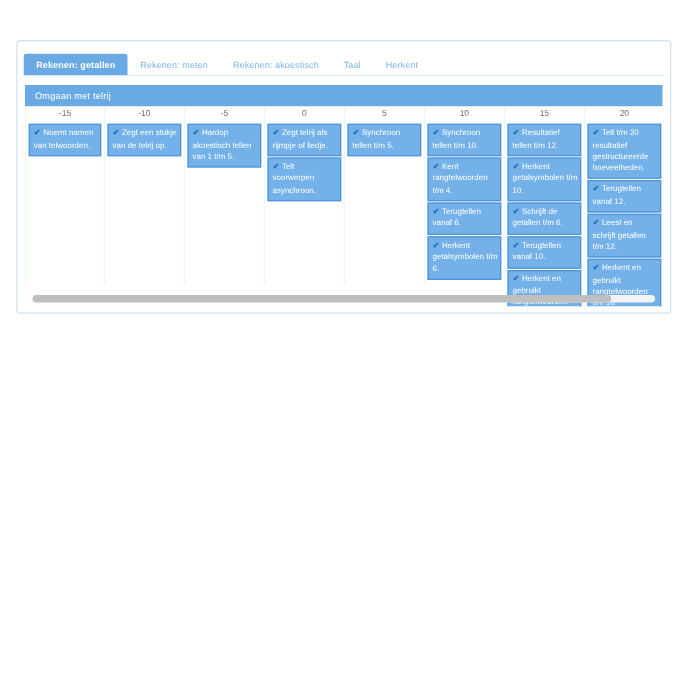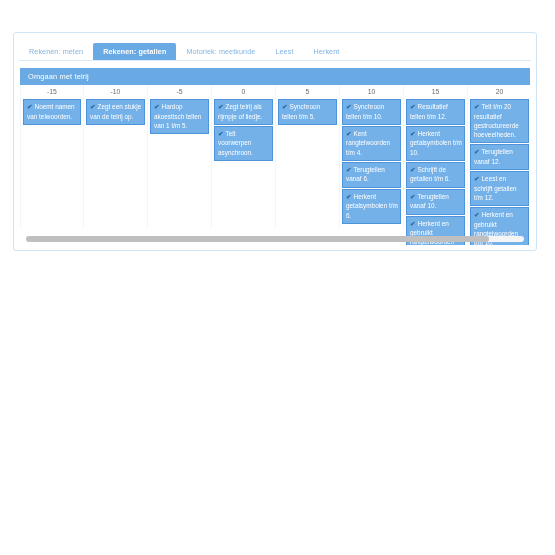--- a/index.html
+++ b/index.html
@@ -129,24 +129,24 @@
     background: #bfbfbf;
     border-radius: 3px;
   }
 </style>
 </head>
 <body>
 
 <div class="panel">
 
   <div class="tabstrip">
+      <div class="tab active">Rekenen: getallen</div>
       <div class="tab">Rekenen: meten</div>
-      <div class="tab active">Rekenen: getallen</div>
-      <div class="tab">Motoriek: meetkunde</div>
-      <div class="tab">Leest</div>
+      <div class="tab">Rekenen: akoestisch</div>
+      <div class="tab">Taal</div>
       <div class="tab">Herkent</div>
     </div>
 
   <div class="section-bar">
     <span>Omgaan met telrij</span>
   </div>
 
   <div class="grid-wrap">
     <div class="grid">
         <div class="col">

